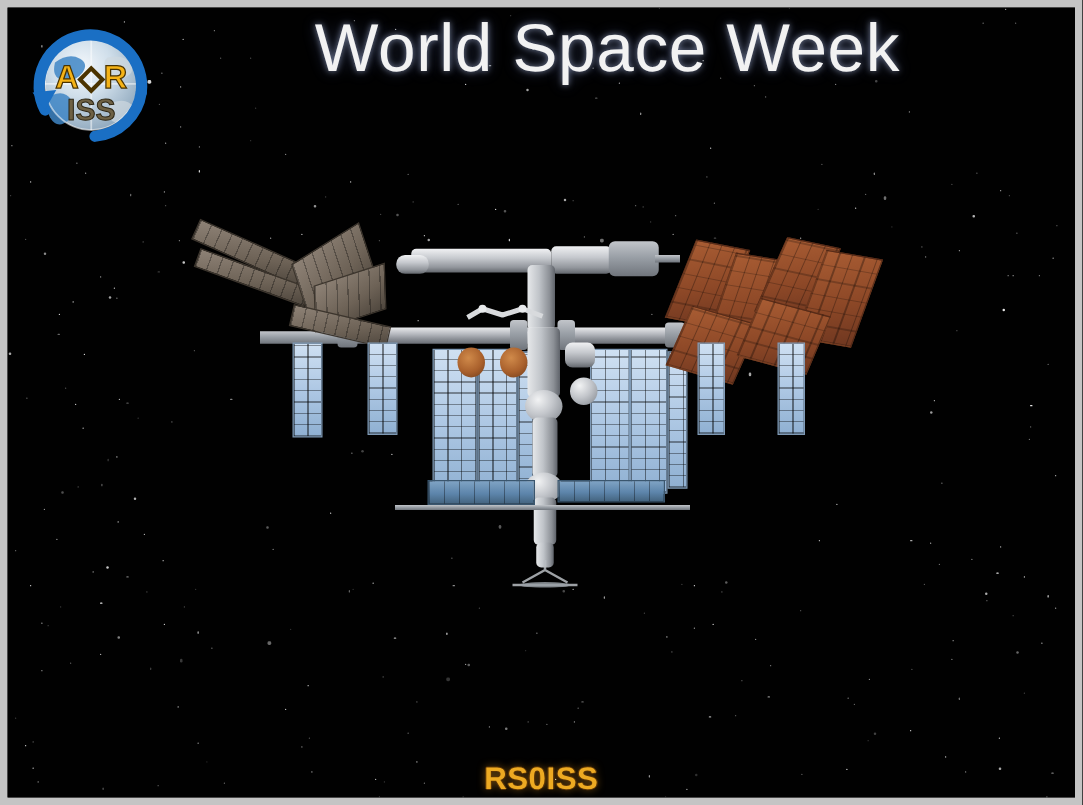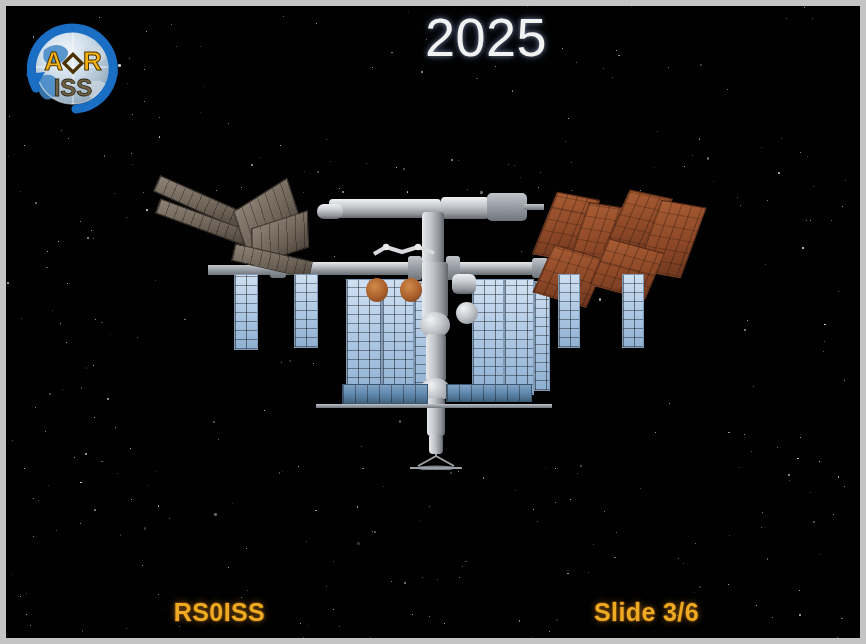--- a/index.html
+++ b/index.html
@@ -88,21 +88,21 @@
   }
 
   
   #footer-row {
     position: absolute;
     left: 0;
     right: 0;
     top: 592px;
     height: 40px;
     display: flex;
-    align-items: flex-start;
+    align-items: flex-end;
   }
   .footer-cell {
     flex: 1 1 0;
     text-align: center;
     font-size: 25px;
     font-weight: bold;
     letter-spacing: 0.4px;
     color: #edaa22;
     text-shadow:
       -1px 0 0 #5a3405, 1px 0 0 #5a3405,
@@ -504,21 +504,21 @@
         <path d="M22 76 A41 41 0 1 1 99 62" fill="none" stroke="#1a6fc4" stroke-width="9" stroke-linecap="round"></path>
         <path d="M99 62 A41 41 0 0 1 62 97" fill="none" stroke="#1a6fc4" stroke-width="9" stroke-linecap="round"></path>
         <polygon points="22,76 12,62 31,60" fill="#1a6fc4"></polygon>
 
         <text x="59" y="58" text-anchor="middle" font-family="Liberation Sans, sans-serif" font-size="26" font-weight="bold" fill="#f5b316" stroke="#4a3300" stroke-width="1">A◇R</text>
         <text x="59" y="84" text-anchor="middle" font-family="Liberation Sans, sans-serif" font-size="24" font-weight="bold" fill="#6e6144" stroke="#2d2614" stroke-width="0.8">ISS</text>
       </svg>
     </div>
 
     <div id="title-block">
-      <div class="title-line2">2025</div>
+      <div class="title-line1">World Space Week</div>
     </div>
 
     <div id="iss">
 
       <div class="part module" style="left:183px; top:13px; width:112px; height:19px;"></div>
       <div class="part module" style="left:295px; top:11px; width:48px; height:22px;"></div>
       <div class="part truss-dark" style="left:341px; top:7px; width:40px; height:28px; border-radius:5px;"></div>
       <div class="part truss-dark" style="left:378px; top:18px; width:20px; height:6px;"></div>
       <div class="part module" style="left:171px; top:18px; width:26px; height:15px; border-radius:7px;"></div>
 
@@ -588,17 +588,16 @@
         <svg viewBox="0 0 68 22" width="68" height="22" aria-hidden="true">
           <path d="M34 0 L34 8 M34 8 L16 18 M34 8 L52 18 M8 20 L60 20" stroke="#b9bdc2" stroke-width="2" fill="none" opacity="0.85"></path>
           <ellipse cx="34" cy="20" rx="20" ry="2.4" fill="#9aa0a6" opacity="0.8"></ellipse>
         </svg>
       </div>
     </div>
 
 
     <div id="footer-row">
       <div class="footer-cell">RS0ISS</div>
-      <div class="footer-cell">Slide 3/6</div>
     </div>
 
   </div>
 </div>
 
 </body></html>

